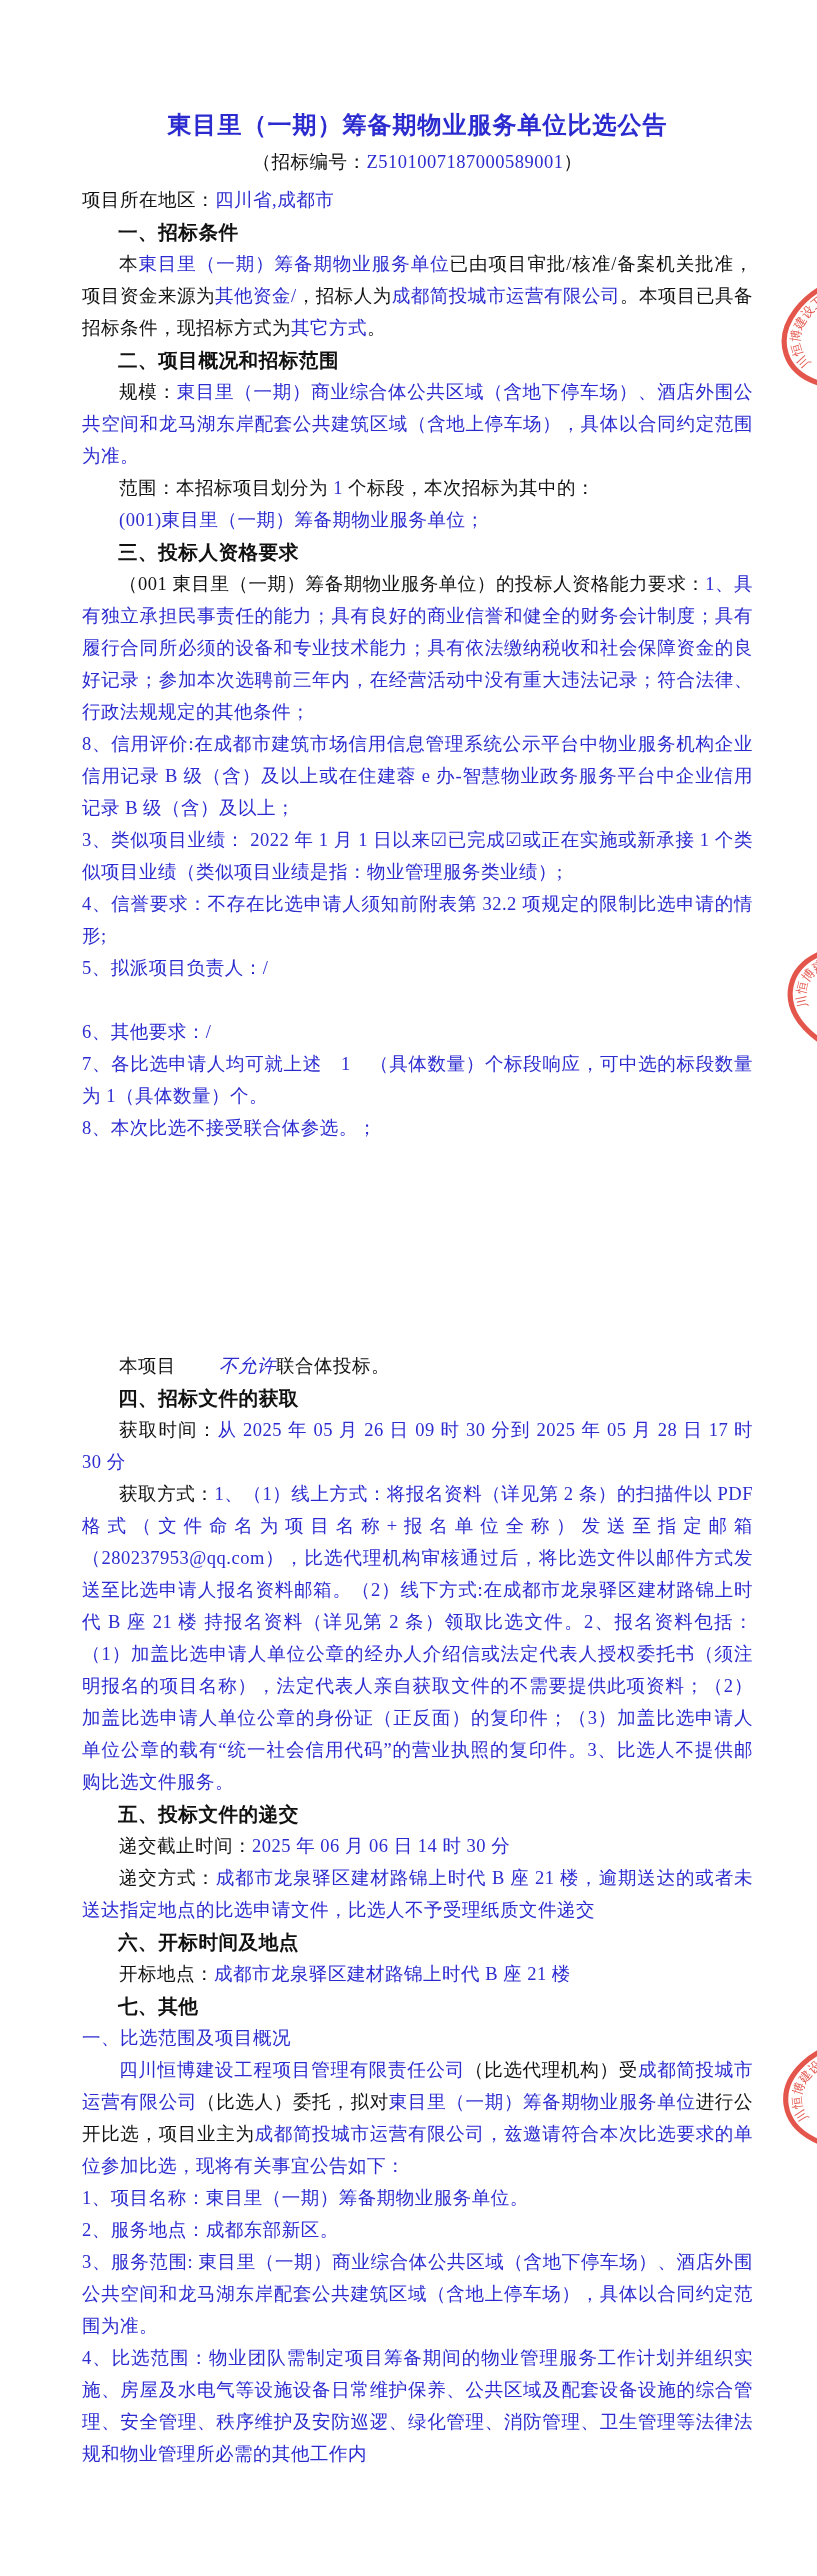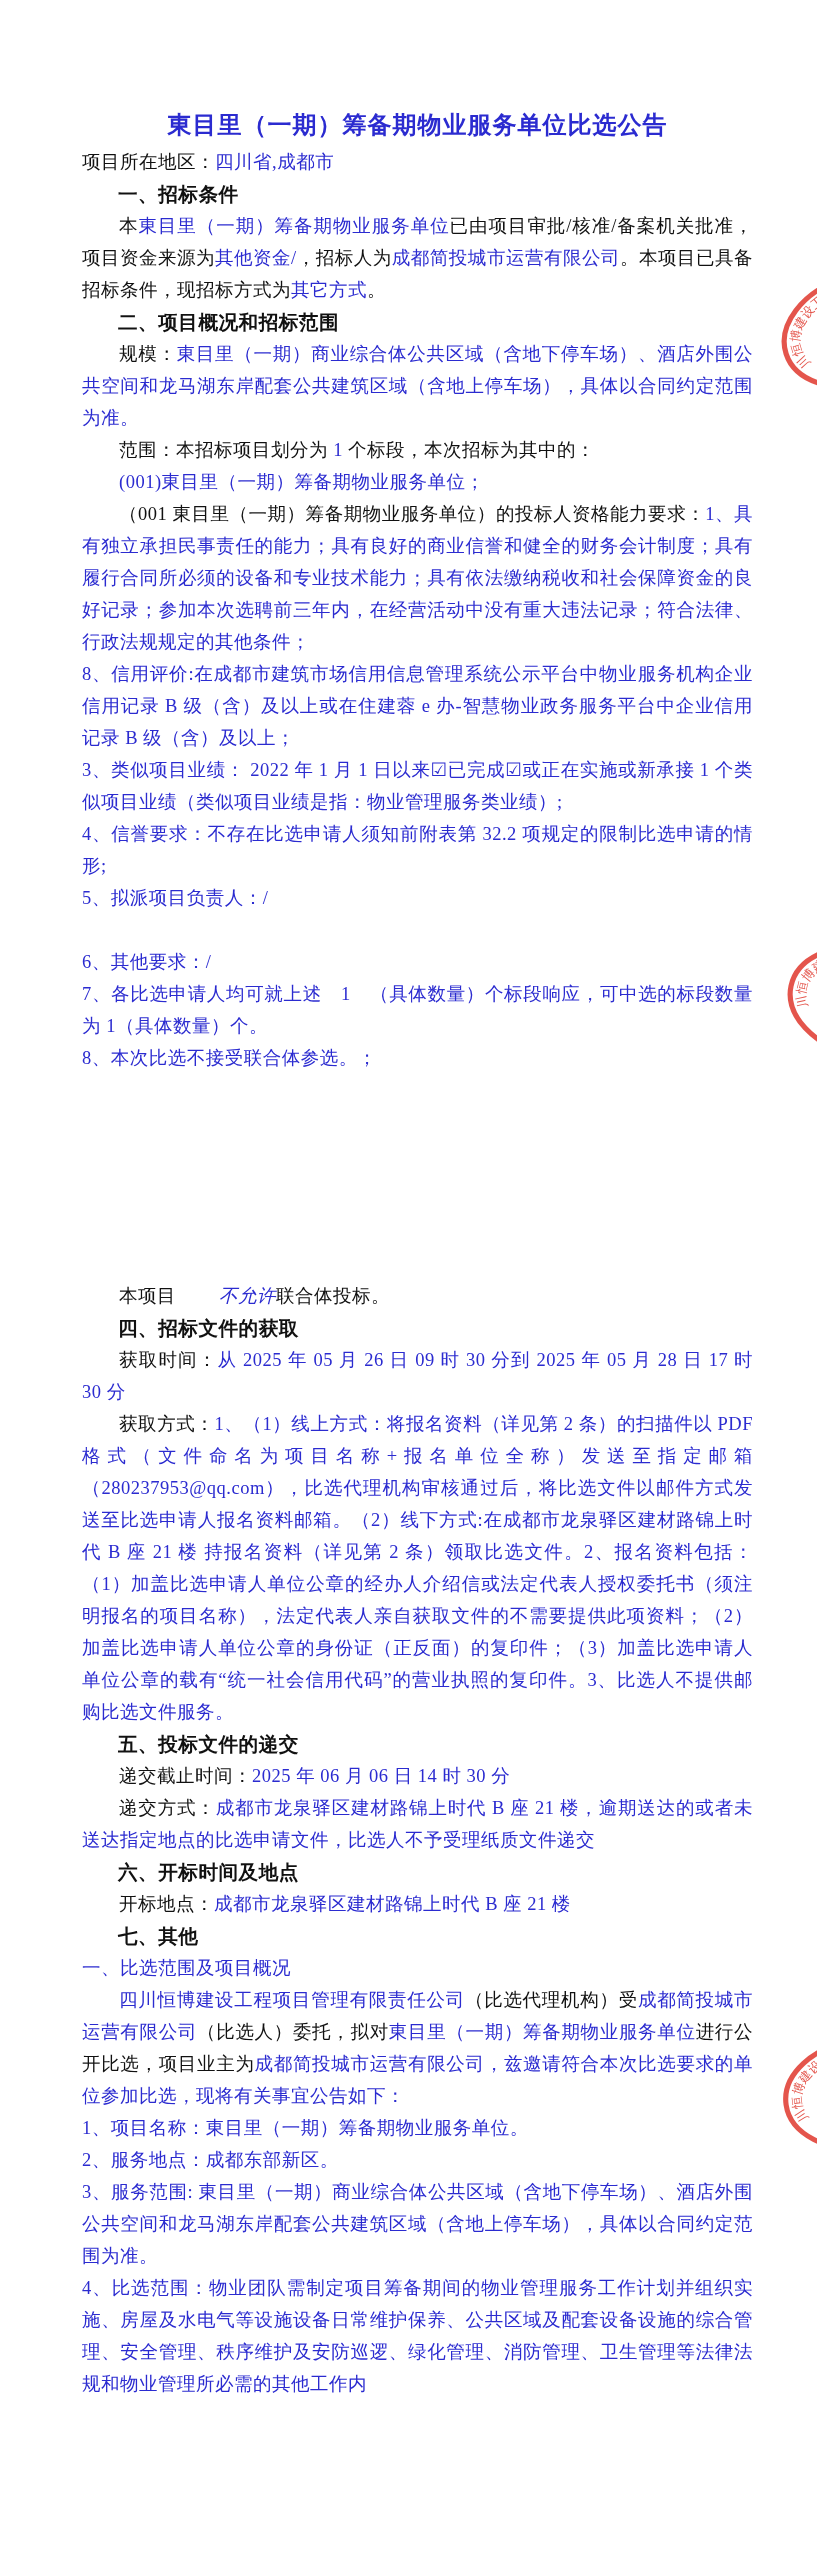--- a/index.html
+++ b/index.html
@@ -22,35 +22,37 @@
   .f3{left:775px;top:2027px;}
 </style>
 </head>
 <body>
 
 <div class="page">
   <div class="content">
 
     <div class="doc-title">東目里（一期）筹备期物业服务单位比选公告</div>
 
+    <div class="subtitle"><span>（招标编号：</span><span class="blue">Z5101007187000589001</span><span>）</span></div>
 
     <div class="p"><span>项目所在地区：</span><span class="blue">四川省,成都市</span></div>
 
     <div class="h">一、招标条件</div>
 
     <div class="p ind"><span>本</span><span class="blue">東目里（一期）筹备期物业服务单位</span><span>已由项目审批/核准/备案机关批准，项目资金来源为</span><span class="blue">其他资金/</span><span>，招标人为</span><span class="blue">成都简投城市运营有限公司</span><span>。本项目已具备招标条件，现招标方式为</span><span class="blue">其它方式</span><span>。</span></div>
 
     <div class="h">二、项目概况和招标范围</div>
 
     <div class="p ind"><span>规模：</span><span class="blue">東目里（一期）商业综合体公共区域（含地下停车场）、酒店外围公共空间和龙马湖东岸配套公共建筑区域（含地上停车场），具体以合同约定范围为准。</span></div>
 
     <div class="p ind"><span>范围：本招标项目划分为</span><span class="blue"> 1 </span><span>个标段，本次招标为其中的：</span></div>
 
     <div class="p ind blue">(001)東目里（一期）筹备期物业服务单位；</div>
 
+    <div class="h">三、投标人资格要求</div>
 
     <div class="p ind"><span>（001 東目里（一期）筹备期物业服务单位）的投标人资格能力要求：</span><span class="blue">1、具有独立承担民事责任的能力；具有良好的商业信誉和健全的财务会计制度；具有履行合同所必须的设备和专业技术能力；具有依法缴纳税收和社会保障资金的良好记录；参加本次选聘前三年内，在经营活动中没有重大违法记录；符合法律、行政法规规定的其他条件；</span></div>
 
     <div class="p blue">8、信用评价:在成都市建筑市场信用信息管理系统公示平台中物业服务机构企业信用记录 B 级（含）及以上或在住建蓉 e 办-智慧物业政务服务平台中企业信用记录 B 级（含）及以上；</div>
     <div class="p blue">3、类似项目业绩： 2022 年 1 月 1 日以来☑已完成☑或正在实施或新承接 1 个类似项目业绩（类似项目业绩是指：物业管理服务类业绩）;</div>
     <div class="p blue">4、信誉要求：不存在比选申请人须知前附表第 32.2 项规定的限制比选申请的情形;</div>
     <div class="p blue">5、拟派项目负责人：/</div>
     <div class="gap63"></div>
     <div class="p blue">6、其他要求：/</div>
     <div class="p blue">7、各比选申请人均可就上述　1　（具体数量）个标段响应，可中选的标段数量为 1（具体数量）个。</div>

